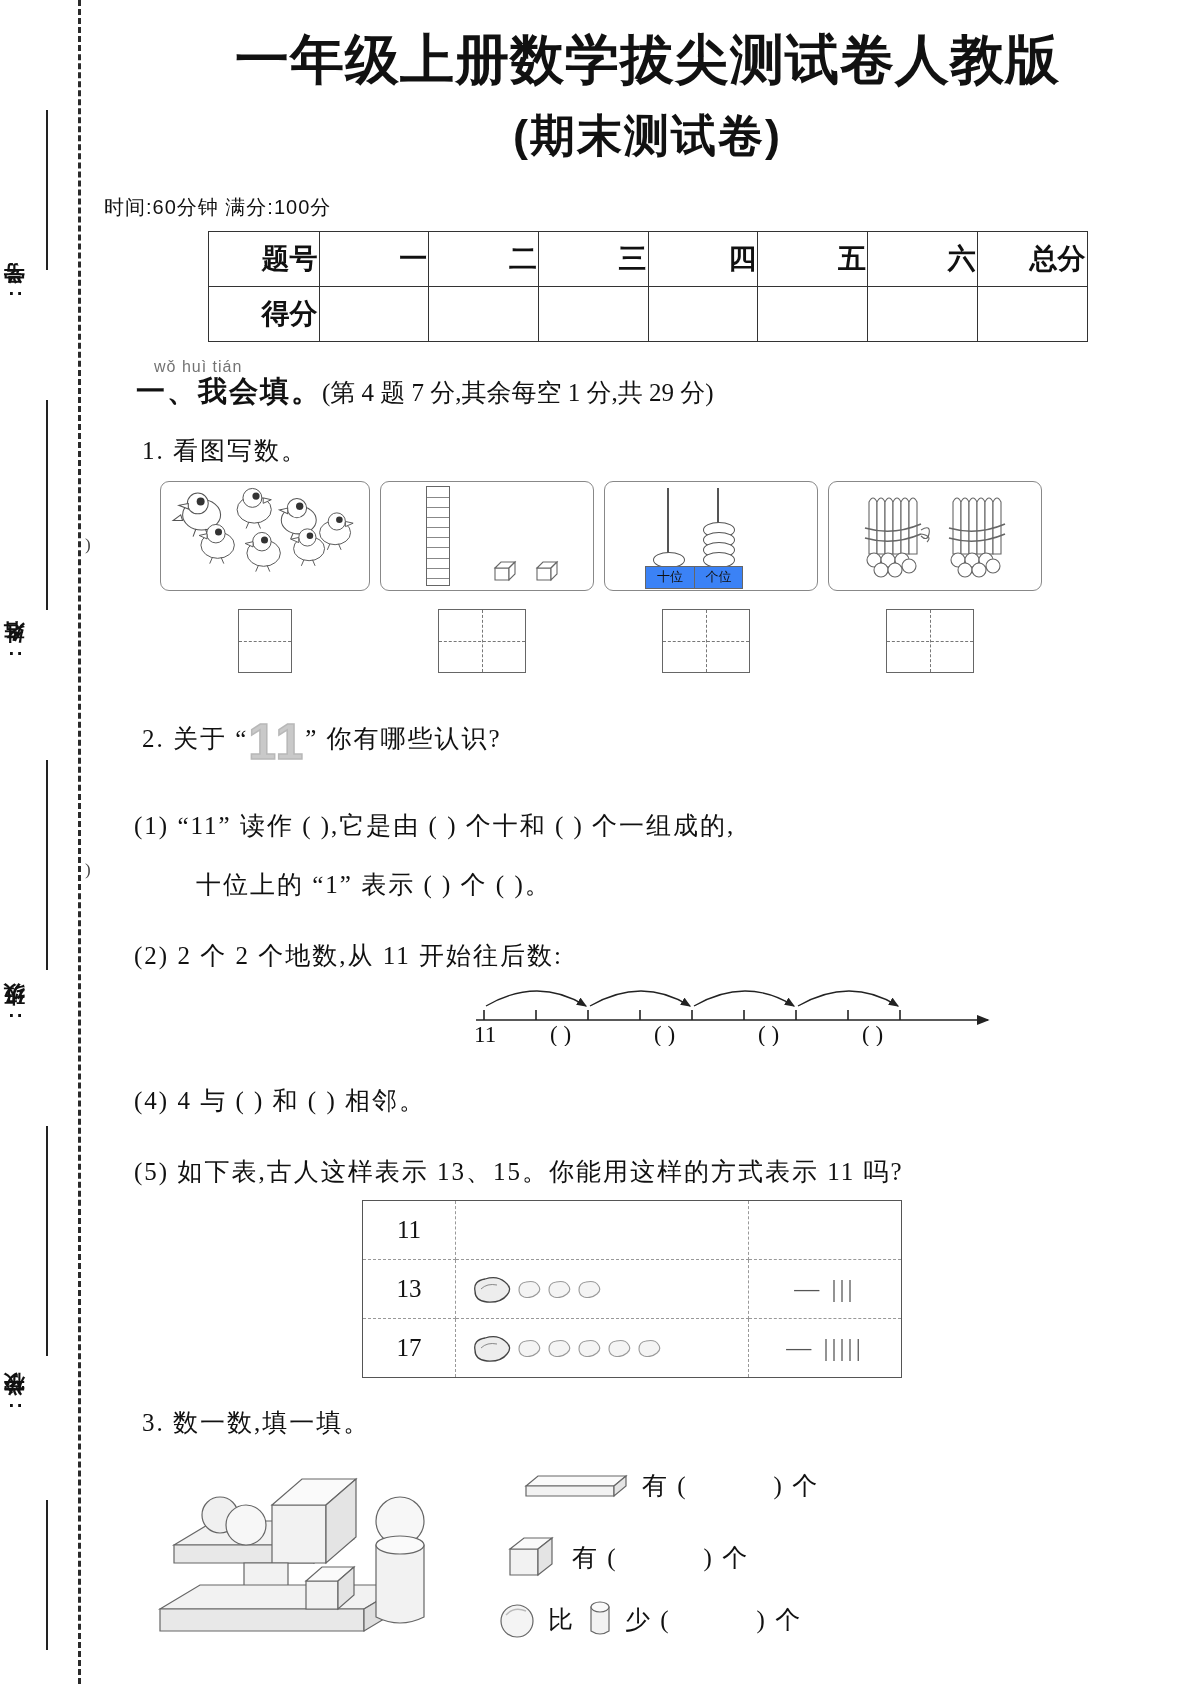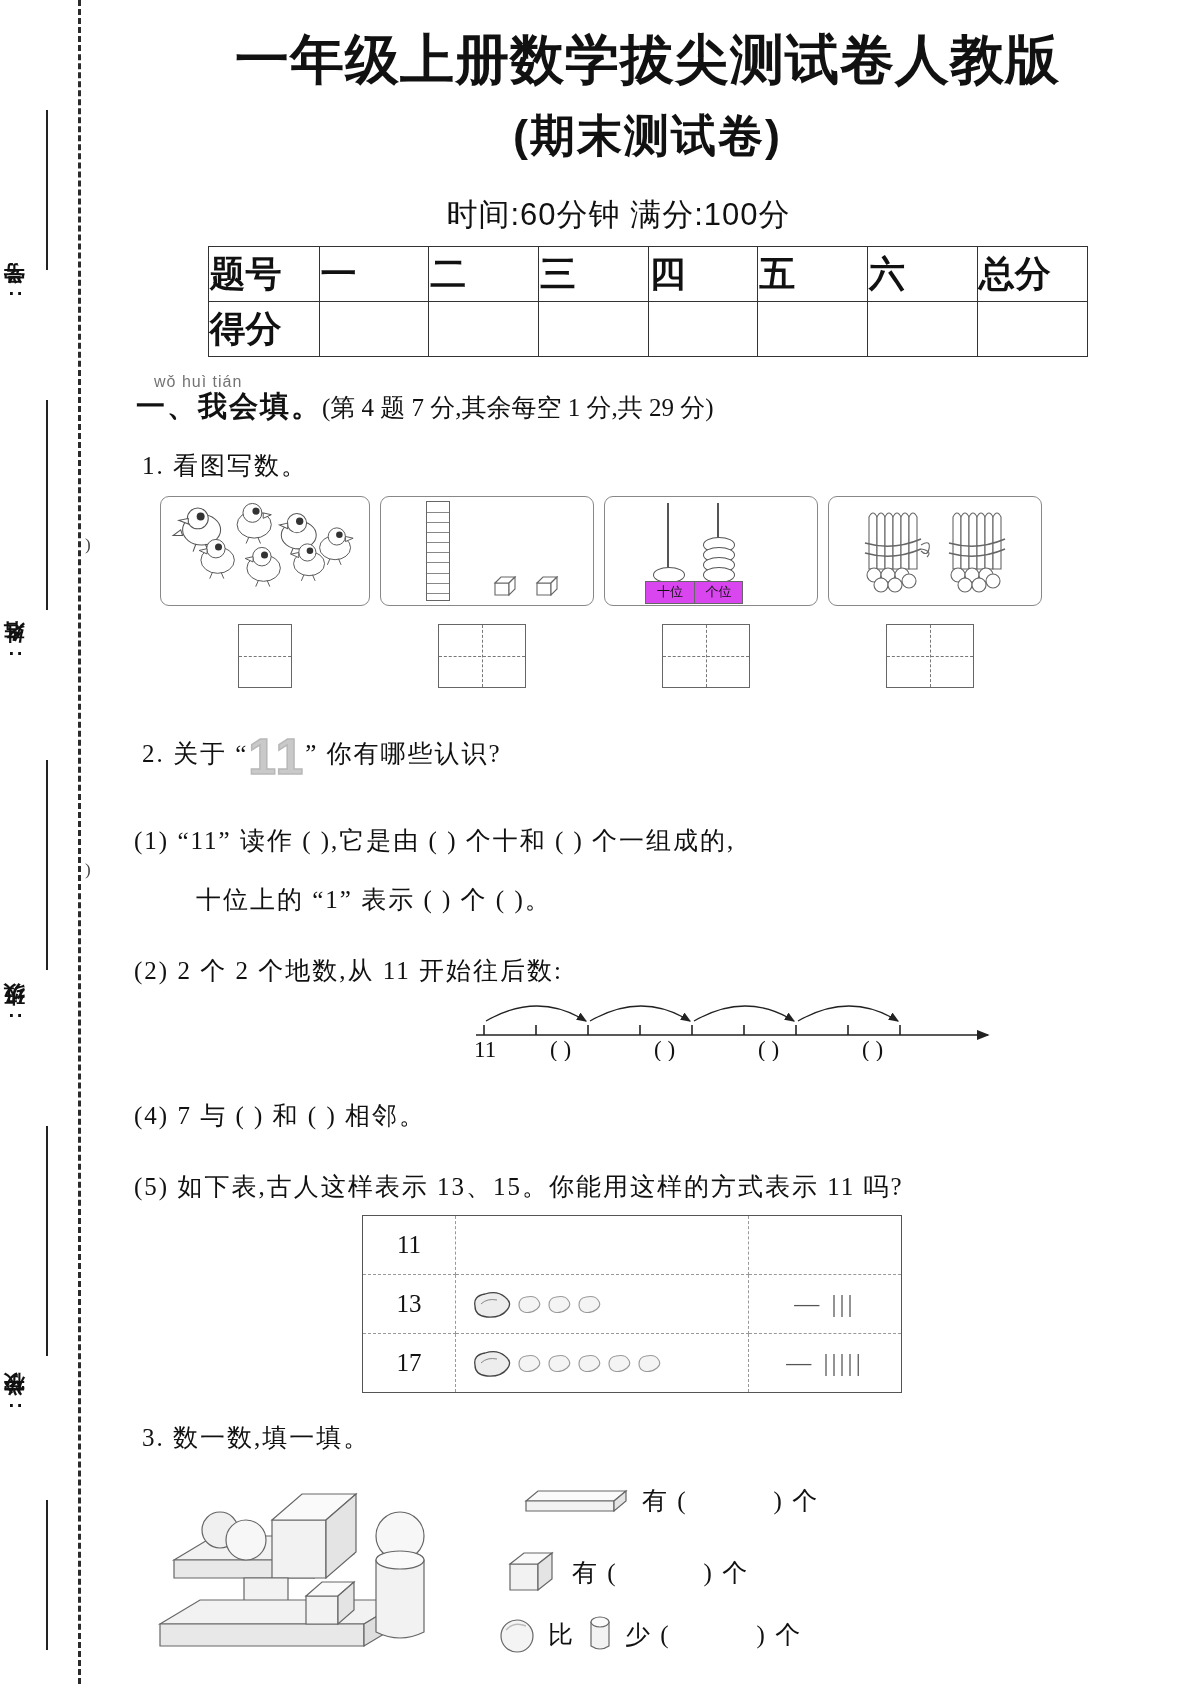--- a/index.html
+++ b/index.html
@@ -18,27 +18,27 @@
   .vert{writing-mode:vertical-rl;transform:rotate(180deg);}
   .m-paren{position:absolute;left:85px;font-size:17px;color:#444;}
 
   
   #page{position:absolute;left:104px;top:0;width:1087px;height:1684px;}
   h1.title{margin:0;padding-top:30px;text-align:center;font-size:54px;
     font-weight:700;letter-spacing:1px;font-family:"Liberation Sans",sans-serif;
     line-height:1.08;}
   h2.subtitle{margin:18px 0 0 0;text-align:center;font-size:45px;font-weight:700;
     font-family:"Liberation Sans",sans-serif;letter-spacing:2px;}
-  .meta{text-align:center;padding-right:58px;margin-top:28px;font-size:31px;
+  .meta{text-align:left;padding-right:58px;margin-top:28px;font-size:20px;
     font-family:"Liberation Sans",sans-serif;letter-spacing:1px;}
 
   table.score{border-collapse:collapse;margin:10px auto 0 auto;width:880px;
     table-layout:fixed;}
-  table.score td{border:1.5px solid #333;height:52px;text-align:left;
-    font-size:36px;font-weight:700;font-family:"Liberation Sans",sans-serif;}
+  table.score td{border:1.5px solid #333;height:52px;text-align:right;
+    font-size:28px;font-weight:700;font-family:"Liberation Sans",sans-serif;}
   table.score td.head{width:108px;}
 
   .pinyin{font-size:16px;font-family:"Liberation Sans",sans-serif;color:#737373;
     letter-spacing:1px;margin:16px 0 -4px 50px;}
   .sect{font-size:29px;font-weight:700;margin:0 0 0 32px;
     font-family:"Liberation Sans",sans-serif;letter-spacing:2px;}
   .sect .pts{font-weight:400;font-size:25px;letter-spacing:0;
     font-family:"Liberation Serif",serif;}
 
   .qline{font-size:25px;margin:26px 0 0 38px;letter-spacing:2px;}
@@ -54,21 +54,21 @@
   .ansbox .vdash{position:absolute;left:50%;top:0;bottom:0;border-left:1.2px dashed #777;}
   .ansbox .hdash{position:absolute;top:50%;left:0;right:0;border-top:1.2px dashed #777;}
   
   .rod{position:absolute;border:1.2px solid #666;background:#fff;}
   .rodcell{border-bottom:1px solid #888;height:9.2px;}
   .minicube{position:absolute;}
 
   
   .abacus-rod{position:absolute;width:2px;background:#555;}
   .bead{position:absolute;border:1.2px solid #555;border-radius:50%;background:#fff;}
-  .placebar{position:absolute;border:1px solid #666;background:#d946ef;display:flex;}
+  .placebar{position:absolute;border:1px solid #666;background:#3b82f6;display:flex;}
   .placebar div{font-size:13px;font-family:"Liberation Sans",sans-serif;
     text-align:center;line-height:19px;border-right:1px solid #666;}
   .placebar div:last-child{border-right:none;}
 
   
   .bundle{position:absolute;}
 
   
   .big11{display:inline-block;color:#c9c9c9;font-size:50px;font-weight:700;
     font-family:"Liberation Sans",sans-serif;vertical-align:-12px;letter-spacing:2px;
@@ -356,21 +356,21 @@
       <text x="446" y="70" font-size="23" font-family="Liberation Serif, serif" fill="#111">(      )</text>
       <text x="550" y="70" font-size="23" font-family="Liberation Serif, serif" fill="#111">(      )</text>
       <text x="654" y="70" font-size="23" font-family="Liberation Serif, serif" fill="#111">(      )</text>
       <text x="758" y="70" font-size="23" font-family="Liberation Serif, serif" fill="#111">(      )</text>
     </svg>
   </div>
 
 
   <div class="qline sub">
     <span>(4)</span>
-    <span>7 与 (        ) 和 (        ) 相邻。</span>
+    <span>4 与 (        ) 和 (        ) 相邻。</span>
   </div>
 
   <div class="qline sub">
     <span>(5)</span>
     <span>如下表,古人这样表示 13、15。你能用这样的方式表示 11 吗?</span>
   </div>
 
   <table class="ancient">
     <tbody>
         <tr>

